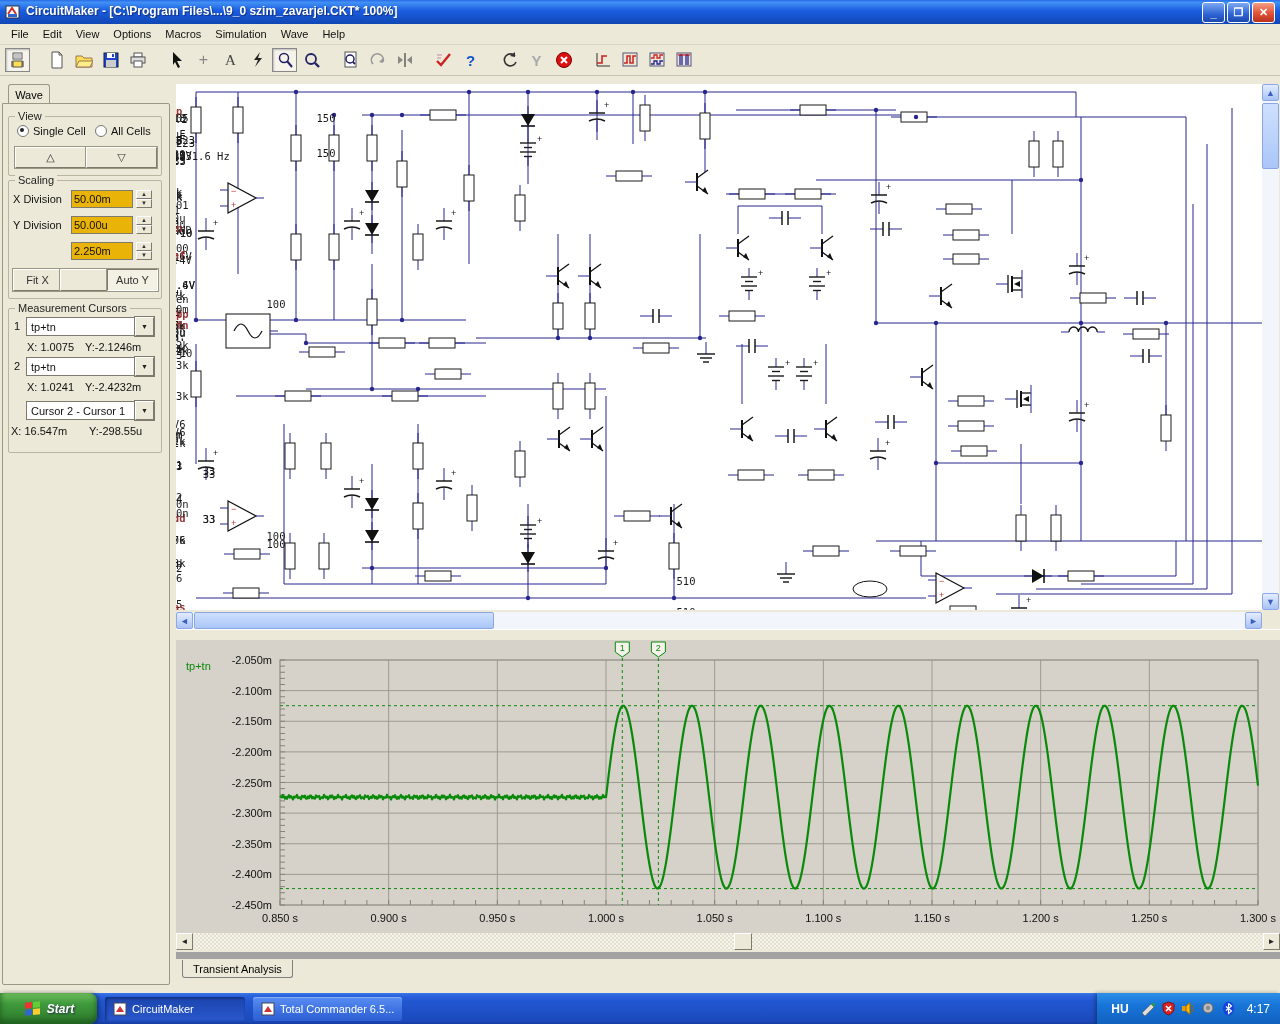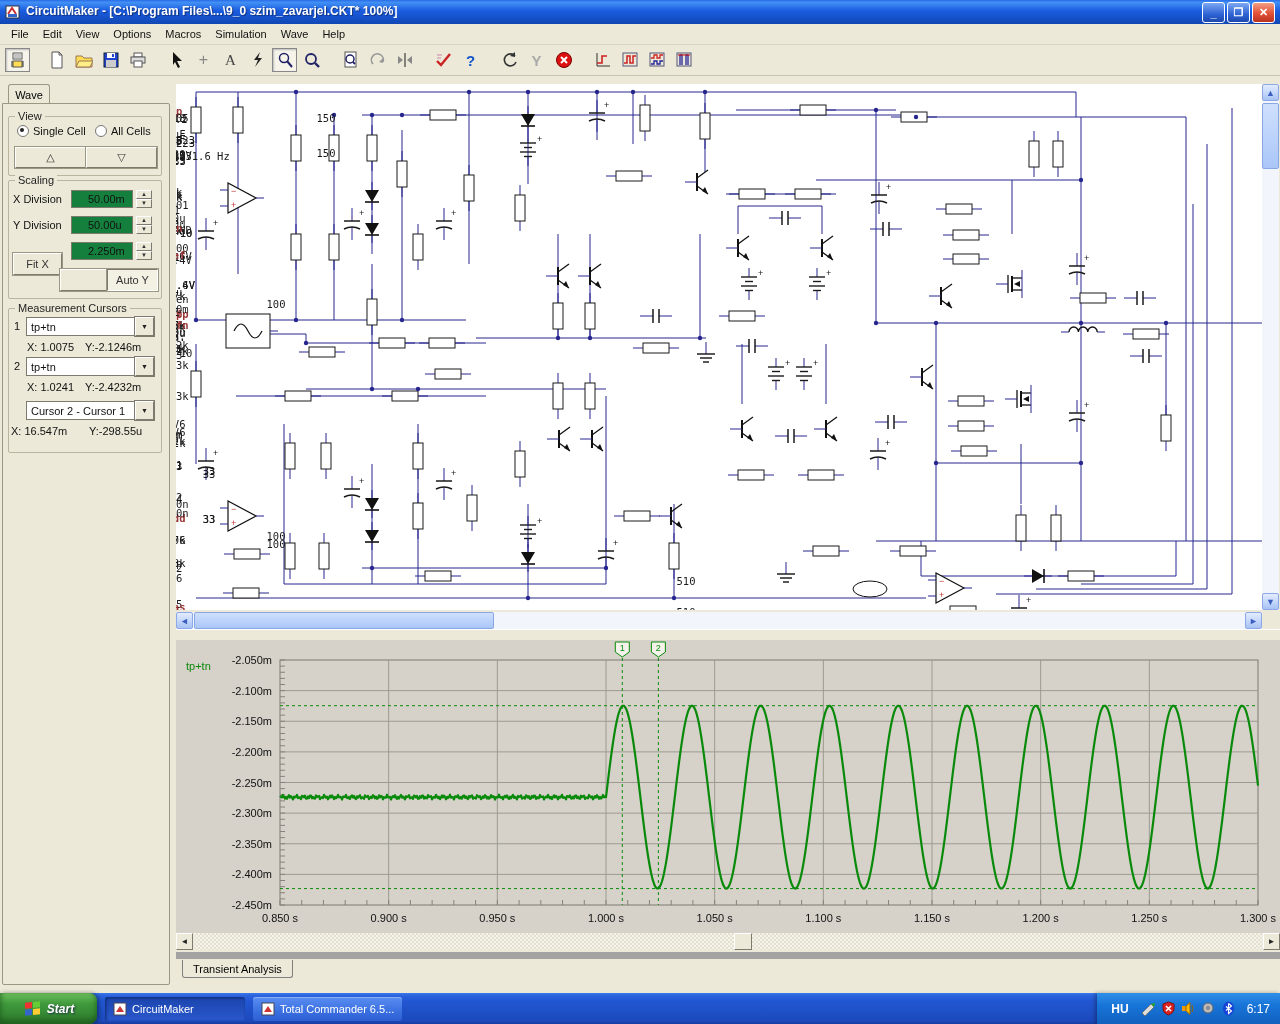--- a/index.html
+++ b/index.html
@@ -24,21 +24,21 @@
   #wave-tab{left:8px;top:8px;width:40px;height:20px;background:#ece9d8;border:1px solid #9a9782;border-bottom:none;border-radius:3px 3px 0 0;font-size:11px;display:flex;align-items:center;justify-content:center;}
   #sidebody{left:2px;top:27px;width:166px;height:880px;border:1px solid #9a9782;border-radius:0 2px 2px 2px;background:#ece9d8;}
   .grp{position:absolute;border:1px solid #b9b5a0;border-radius:2px;}
   .grp-title{position:absolute;top:-7px;left:6px;background:#ece9d8;padding:0 3px;font-size:11px;color:#222;}
   .radio{width:10px;height:10px;border:1px solid #777;border-radius:50%;background:#fff;display:inline-block;position:relative;}
   .radio.sel::after{content:"";position:absolute;left:2px;top:2px;width:4px;height:4px;border-radius:50%;background:#222;}
   .lbl{font-size:11px;color:#111;}
   .btn3d{background:#ece9d8;border:1px solid;border-color:#fff #7e7a6e #7e7a6e #fff;outline:1px solid #9a9782;font-size:11px;display:flex;align-items:center;justify-content:center;color:#333;}
   .btn3d.pressed{border-color:#7e7a6e #fff #fff #7e7a6e;background:#f3f1e4;}
   .btn3d.disabled{color:#a8a494;padding-left:32px;}
-  .field{background:#15803d;border:1px solid #7e7a6e;font-size:11px;display:flex;align-items:center;padding-left:16px;box-sizing:border-box;color:#111;}
+  .field{background:#eab308;border:1px solid #7e7a6e;font-size:11px;display:flex;align-items:center;padding-left:2px;box-sizing:border-box;color:#111;}
   .spin{width:16px;display:flex;flex-direction:column;}
   .spin div{flex:1;background:#ece9d8;border:1px solid;border-color:#fff #7e7a6e #7e7a6e #fff;font-size:6px;line-height:7px;text-align:center;color:#333;}
   .combo{display:flex;}
   .combo .cfield{flex:1;background:#fff;border:1px solid #7e7a6e;border-right:none;font-size:11px;display:flex;align-items:center;padding-left:4px;color:#111;}
   .combo .cbtn{width:17px;background:#ece9d8;border:1px solid;border-color:#fff #7e7a6e #7e7a6e #fff;outline:1px solid #7e7a6e;font-size:7px;display:flex;align-items:center;justify-content:center;color:#222;}
   .readout{position:absolute;font-size:11px;color:#111;}
   
   #schwrap{left:176px;top:84px;width:1086px;height:526px;background:#fff;overflow:hidden;}
   
   .xpbtn{background:linear-gradient(180deg,#e3ecfd,#c0d4fa 60%,#a8c2f2);border:1px solid #8ca8e8;border-radius:2px;display:flex;align-items:center;justify-content:center;color:#3b5ec0;font-size:9px;box-sizing:border-box;}
@@ -310,21 +310,21 @@
         <div class="spin abs" style="left:127px;top:35px;height:18px;">
             <div>▲</div>
             <div>▼</div>
           </div>
         <span class="readout" style="left:14px;top:64px;margin-left:48px;">Y Offset</span>
         <div class="field abs" style="left:62px;top:61px;width:62px;height:18px;">2.250m</div>
         <div class="spin abs" style="left:127px;top:61px;height:18px;">
             <div>▲</div>
             <div>▼</div>
           </div>
-        <div class="btn3d abs" style="left:4px;top:72px;width:47px;height:20px;text-align:center;">Fit X</div>
+        <div class="btn3d abs" style="left:4px;top:88px;width:47px;height:20px;text-align:center;">Fit X</div>
         <div class="btn3d disabled abs" style="left:51px;top:88px;width:47px;height:20px;">Fit Y</div>
         <div class="btn3d pressed abs" style="left:98px;top:88px;width:49px;height:20px;">Auto Y</div>
       </div>
 
       <div class="grp" style="left:5px;top:204px;width:152px;height:143px;">
         <span class="grp-title">Measurement Cursors</span>
         <span class="readout" style="left:5px;top:11px;">1</span>
         <div class="combo abs" style="left:17px;top:8px;width:128px;height:19px;">
           <span class="cfield">tp+tn</span>
             <span class="cbtn">▼</span>
@@ -1296,16 +1296,16 @@
             <circle cx="7" cy="7" r="5" fill="#bbb" stroke="#666"></circle>
             <circle cx="7" cy="7" r="2" fill="#888"></circle>
           </svg>
         </span>
       <span class="trayicon">
           <svg width="15" height="15">
             <ellipse cx="7.5" cy="7.5" rx="5.5" ry="7" fill="#1644d8"></ellipse>
             <path d="M7.5 2.5 V12.5 L10.5 10 L5 5.5 M7.5 2.5 L10.5 5 L5 9.5" stroke="#fff" stroke-width="1.1" fill="none"></path>
           </svg>
         </span>
-      <span style="margin-left:8px;">6:17</span>
+      <span style="margin-left:8px;">4:17</span>
     </div>
   </div>
 </div>
 
 </body></html>

